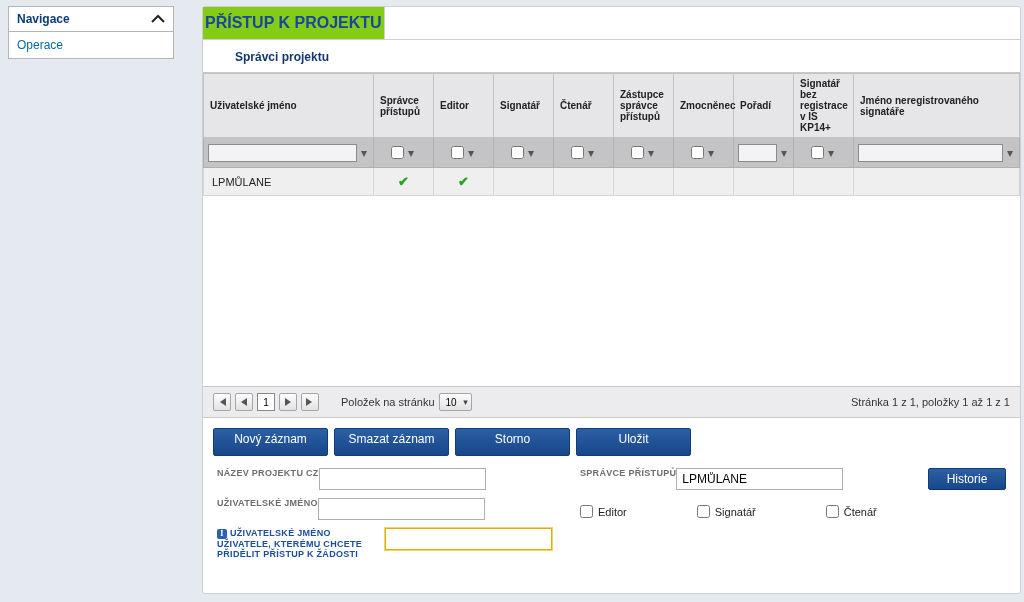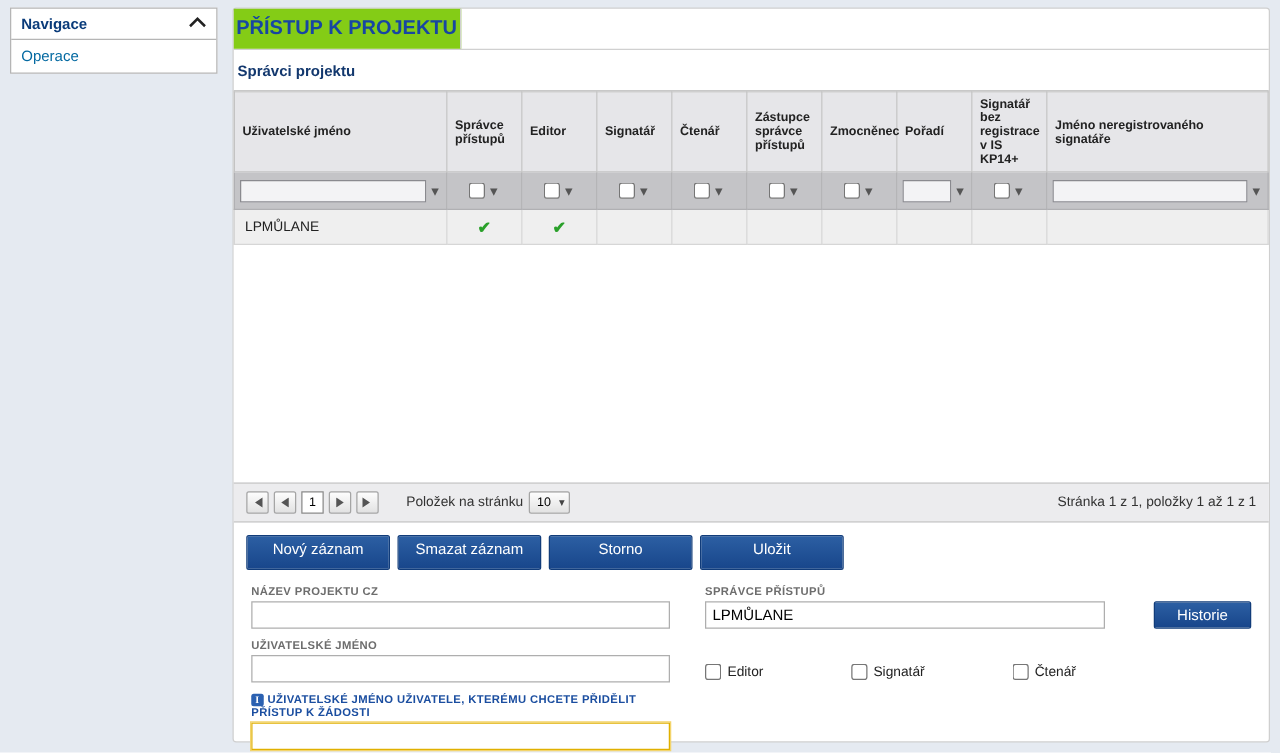--- a/index.html
+++ b/index.html
@@ -9,21 +9,21 @@
     font-family: Arial, sans-serif;
     font-size: 11px;
     background: #e5eaf1;
     width: 1024px;
     height: 602px;
     overflow: hidden;
   }
   .layout {
     display: flex;
     padding: 6px 8px;
-    gap: 12px;
+    gap: 28px;
   }
   .sidebar {
     width: 166px;
     flex-shrink: 0;
   }
   .nav-panel {
     border: 1px solid #b5b5b5;
     background: #fff;
   }
   .nav-header {
@@ -63,21 +63,21 @@
   .tab {
     padding: 7px 2px;
     color: #1746a2;
     font-weight: bold;
     font-size: 16px;
     border-right: 1px solid #d0d0d0;
     background: #84cc16;
     cursor: pointer;
   }
   .section-title {
-    padding: 10px 14px 8px 3px;
+    padding: 10px 14px 8px 32px;
     color: #13386e;
     font-weight: bold;
     font-size: 12px;
   }
   .grid {
     border-top: 1px solid #c8c8c8;
   }
   .grid table {
     width: 100%;
     border-collapse: collapse;
@@ -216,21 +216,21 @@
     padding: 4px 14px 10px 14px;
   }
   .form-row {
     display: flex;
     gap: 28px;
     align-items: flex-end;
     margin-bottom: 8px;
   }
   .field {
     display: flex;
-    flex-direction: column;
+    flex-direction: row;
   }
   .field label {
     font-size: 9px;
     font-weight: bold;
     color: #6d6d6d;
     letter-spacing: .3px;
     margin-bottom: 3px;
     text-transform: uppercase;
   }
   .field label.blue { color: #1b4ea0; }

